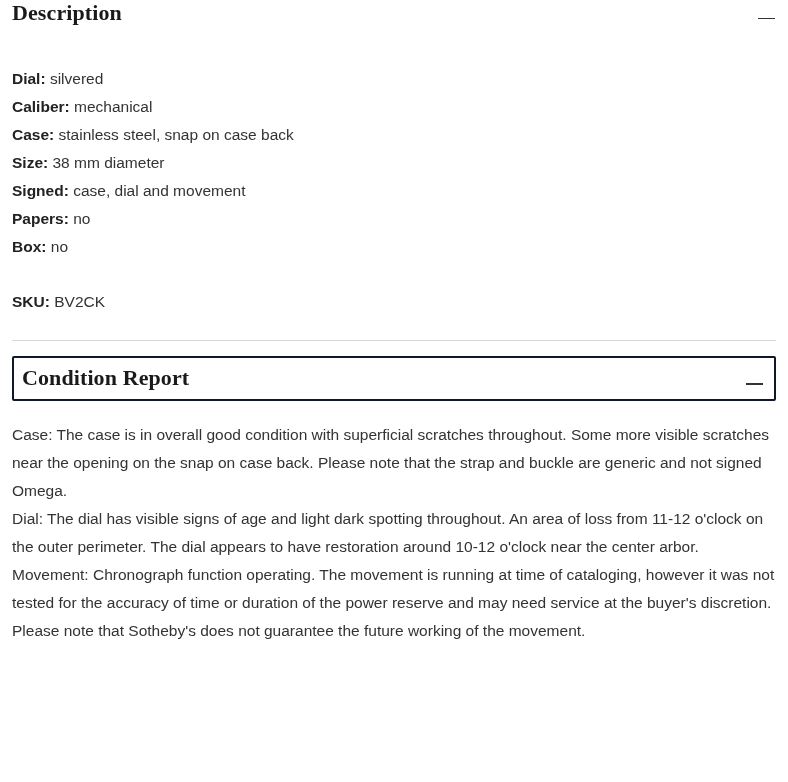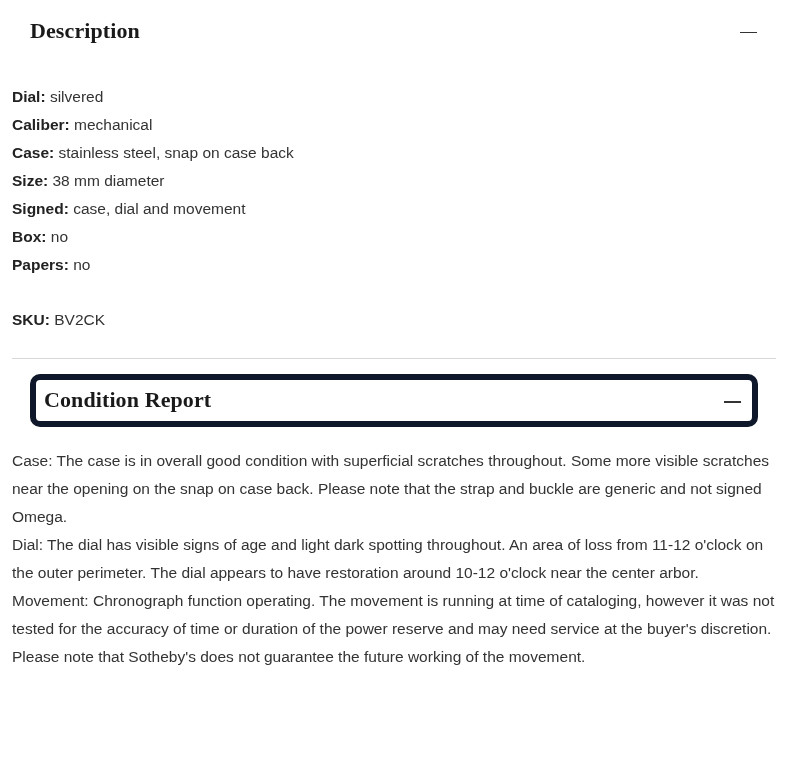--- a/index.html
+++ b/index.html
@@ -12,31 +12,31 @@
   }
   .page {
     width: 788px;
     min-height: 782px;
     position: relative;
     background: #ffffff;
     padding: 0 12px;
   }
   .section-header {
     display: flex;
-    align-items: center;
+    align-items: flex-end;
     justify-content: space-between;
     padding: 0;
-    margin: 18px;
+    margin: 0;
   }
   .section-header.plain {
     padding: 0 0 4px 0;
   }
   .section-header.boxed {
-    border: 6px solid #0f172a;
-    border-radius: 10px;
+    border: 2px solid #0f172a;
+    border-radius: 2px;
     padding: 7px 10px 7px 8px;
     margin-top: 15px;
   }
   .section-title {
     font-family: "Liberation Serif", serif;
     font-size: 22px;
     font-weight: 700;
     color: #1a1a1a;
     letter-spacing: 0.1px;
     line-height: 1.2;
@@ -120,25 +120,25 @@
     </div>
     <div class="spec-row">
       <span class="spec-label">Size:</span>
       <span>38 mm diameter</span>
     </div>
     <div class="spec-row">
       <span class="spec-label">Signed:</span>
       <span>case, dial and movement</span>
     </div>
     <div class="spec-row">
-      <span class="spec-label">Box:</span>
+      <span class="spec-label">Papers:</span>
       <span>no</span>
     </div>
     <div class="spec-row">
-      <span class="spec-label">Papers:</span>
+      <span class="spec-label">Box:</span>
       <span>no</span>
     </div>
   </div>
 
   <div class="sku-row">
     <span class="spec-label">SKU:</span>
     <span>BV2CK</span>
   </div>
 
   <hr class="divider">

